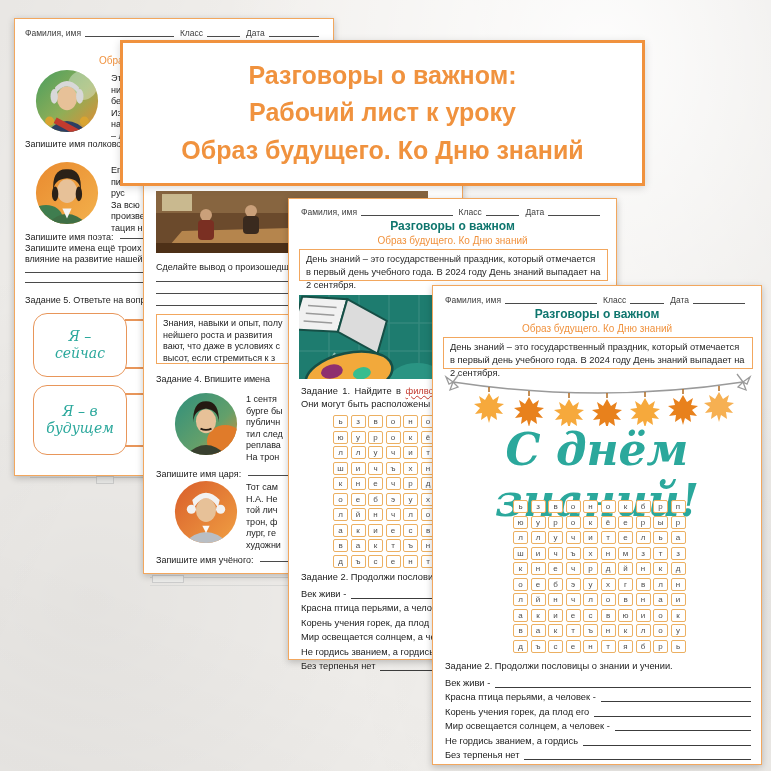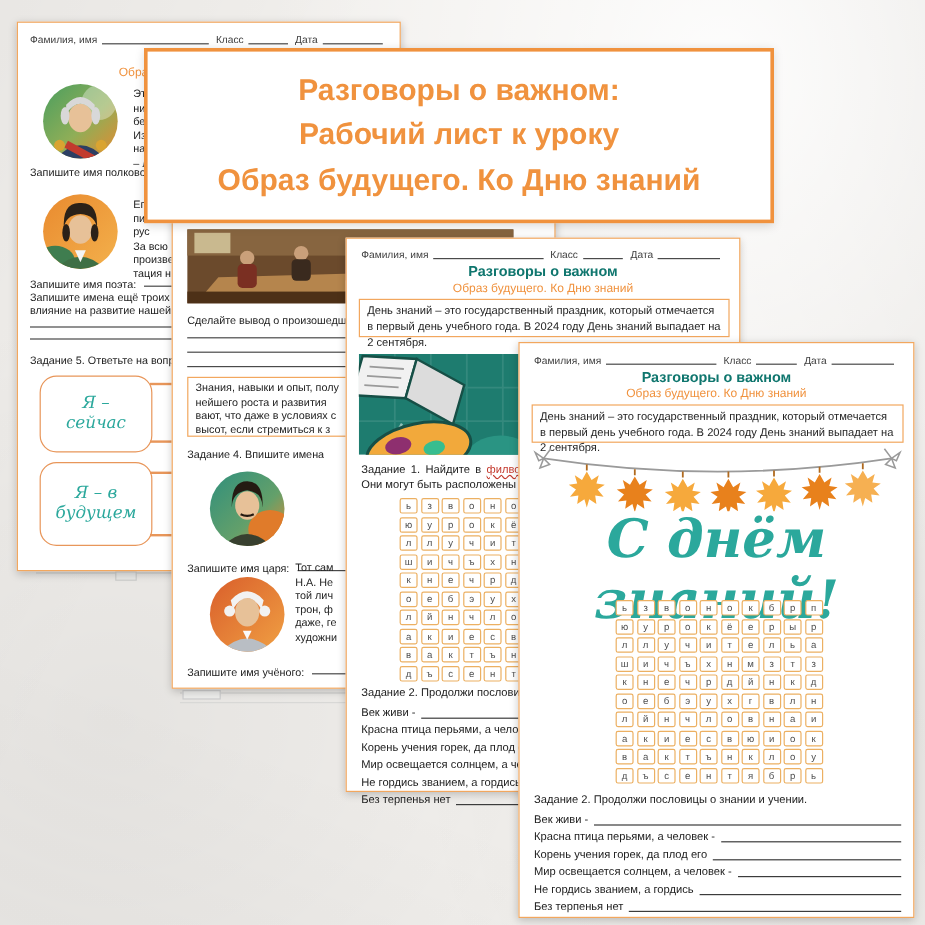--- a/index.html
+++ b/index.html
@@ -199,20 +199,28 @@
       </defs>
       <circle cx="35" cy="35" r="34" fill="url(#g3)"></circle>
       <g clip-path="url(#c3)">
         <ellipse cx="56" cy="54" rx="20" ry="18" fill="#e07b2a"></ellipse>
         <path d="M12 70 Q35 46 58 70 Z" fill="#38402f"></path>
         <ellipse cx="35" cy="32" rx="11" ry="13" fill="#e7c198"></ellipse>
         <path d="M21 34 Q20 10 35 10 Q50 10 49 34 Q49 20 35 18 Q21 20 21 34 Z" fill="#241a12"></path>
         <path d="M29 40 Q35 43 41 40" stroke="#241a12" stroke-width="2" fill="none"></path>
       </g>
     </svg>
+    <div class="abs" style="left:102px;top:348px;">
+        <div class="frag">1 сентя</div>
+        <div class="frag">бурге бы</div>
+        <div class="frag">публичн</div>
+        <div class="frag">тил след</div>
+        <div class="frag">реплава</div>
+        <div class="frag">На трон</div>
+      </div>
     <div class="caption abs" style="left:12px;top:420px;"><span>Запишите имя царя:</span> <span class="hline" style="width:55px;"></span></div>
 
     <svg class="abs" style="left:30px;top:434px;" width="64" height="64" viewBox="0 0 70 70">
       <defs>
         <linearGradient id="g4" x1="0" y1="0" x2="1" y2="1">
           <stop offset="0" stop-color="#d95e2b"></stop>
             <stop offset="1" stop-color="#f0a043"></stop>
         </linearGradient>
         <clipPath id="c4">
             <circle cx="35" cy="35" r="34"></circle>
@@ -221,26 +229,26 @@
       <circle cx="35" cy="35" r="34" fill="url(#g4)"></circle>
       <g clip-path="url(#c4)">
         <path d="M10 70 Q35 44 60 70 Z" fill="#b9bec4"></path>
         <ellipse cx="35" cy="33" rx="11" ry="13" fill="#e7c198"></ellipse>
         <path d="M22 30 Q35 10 48 30 L50 22 Q35 6 20 22 Z" fill="#f2f2f2"></path>
         <circle cx="19" cy="32" r="5" fill="#f2f2f2"></circle>
           <circle cx="51" cy="32" r="5" fill="#f2f2f2"></circle>
         <polygon points="31,50 39,50 35,58" fill="#fafafa"></polygon>
       </g>
     </svg>
-    <div class="abs" style="left:102px;top:422px;">
+    <div class="abs" style="left:102px;top:436px;">
         <div class="frag">Тот сам</div>
         <div class="frag">Н.А. Не</div>
         <div class="frag">той лич</div>
         <div class="frag">трон, ф</div>
-        <div class="frag">даже, ге</div>
+        <div class="frag">лург, ге</div>
         <div class="frag">художни</div>
       </div>
     <div class="caption abs" style="left:12px;top:506px;text-align:center;"><span>Запишите имя учёного:</span> <span class="hline" style="width:45px;"></span></div>
   </div>
 
   <div class="sheet" style="left:288px;top:198px;width:329px;height:462px;z-index:5;">
     <div class="hdr abs" style="left:12px;top:7px;width:305px;">
       <span>Фамилия, имя</span>
         <span class="hline" style="width:92px;"></span>
       <span>Класс</span>

